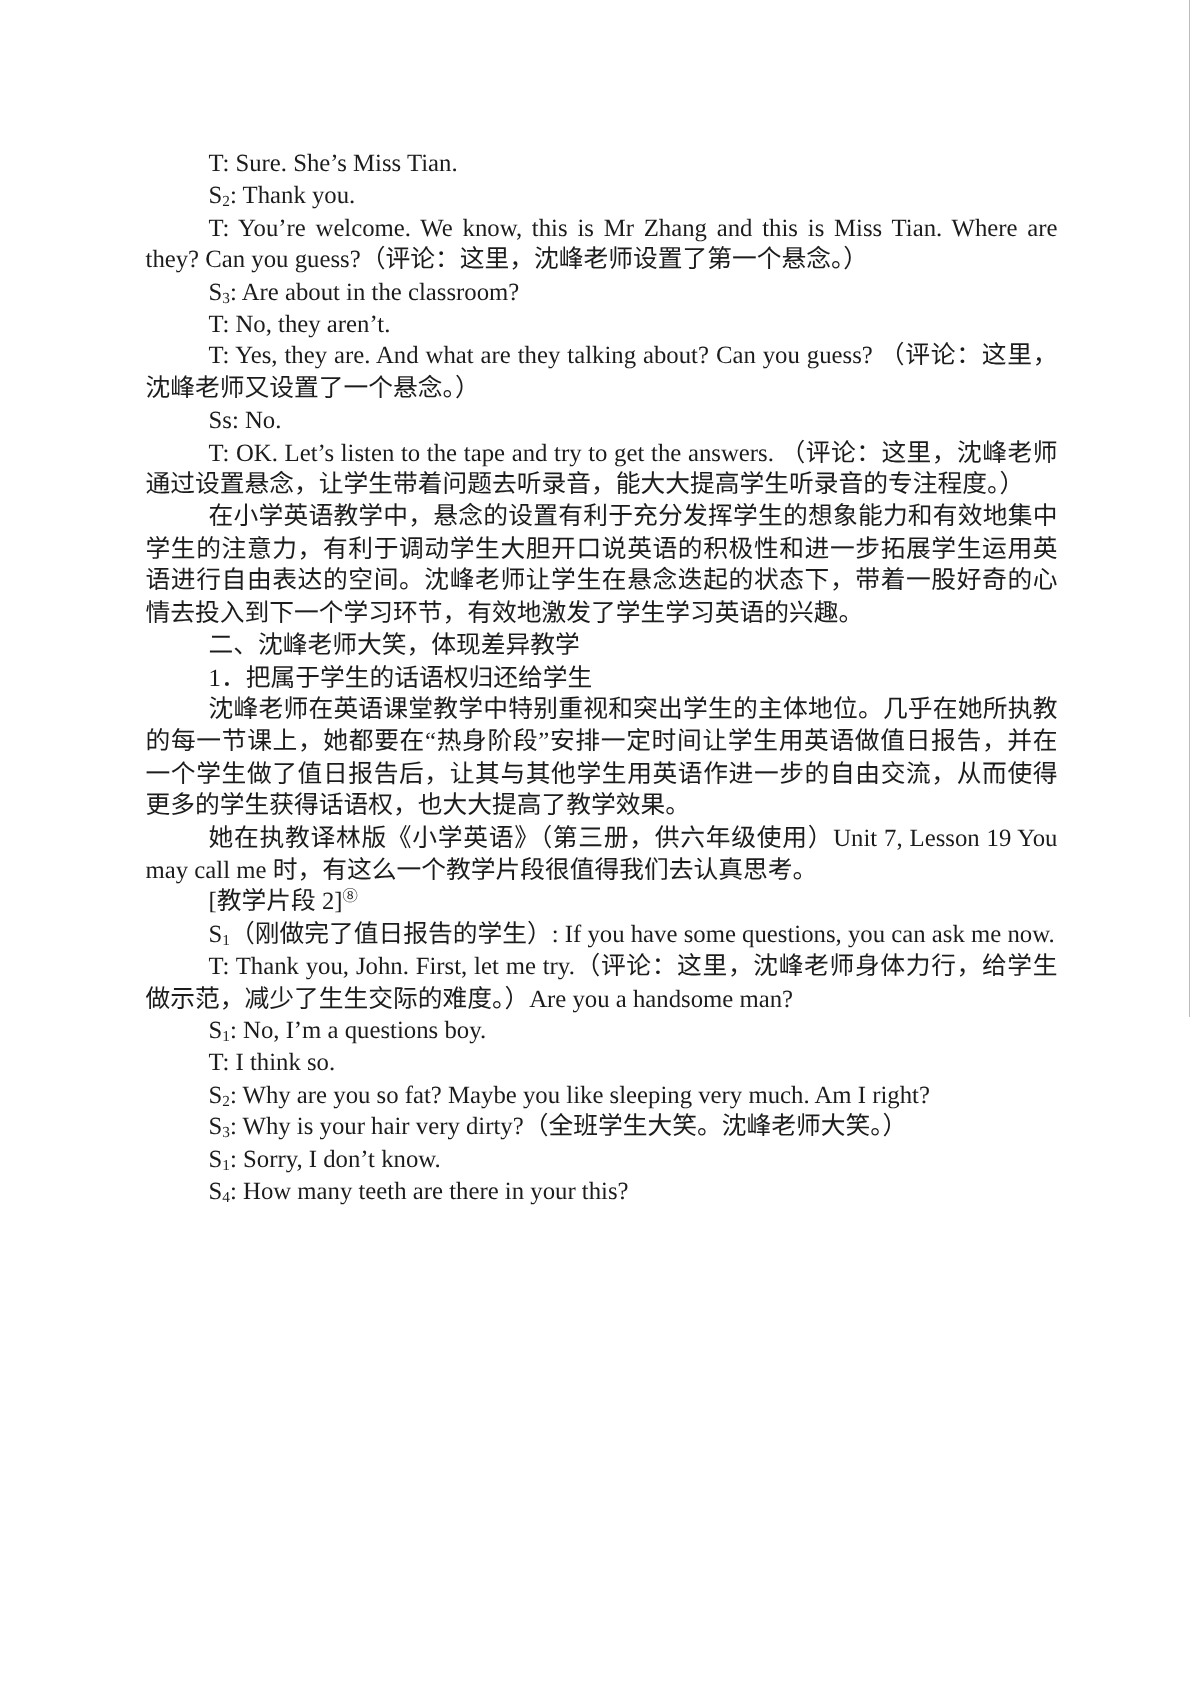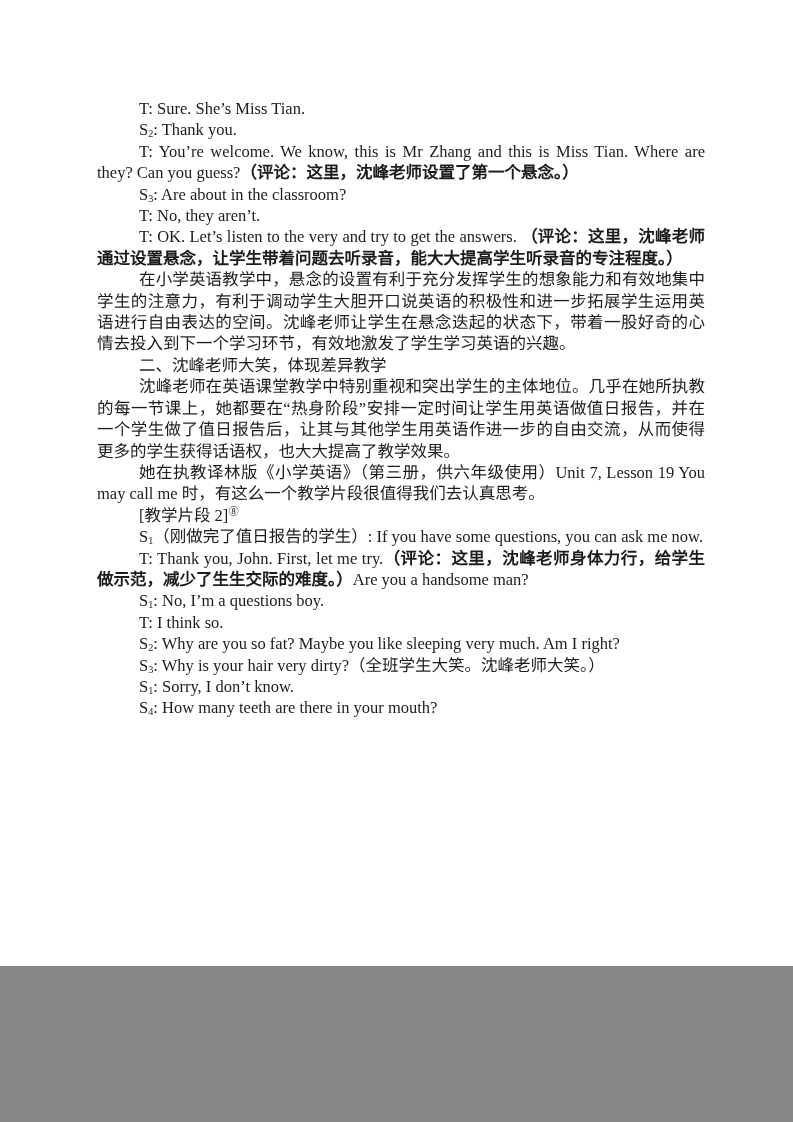--- a/index.html
+++ b/index.html
@@ -3,42 +3,42 @@
 <meta charset="utf-8">
 <style>
   html, body {
     margin: 0;
     padding: 0;
     background: #888;
   }
   .page {
     position: relative;
     width: 793px;
-    height: 966px;
+    height: 1122px;
     background: #ffffff;
     overflow: hidden;
     font-family: "Liberation Serif", "DejaVu Serif", serif;
   }
   .doc {
     position: absolute;
     left: 97px;
     top: 98px;
     width: 608px;
     font-size: 16.5px;
     line-height: 21.4px;
     color: #1c1c1c;
     text-align: justify;
   }
   .para {
     margin: 0;
     padding: 0;
     text-indent: 42px;
   }
   .bold {
-    font-weight: 700;
+    font-weight: 400;
   }
   sub {
     font-size: 62%;
     vertical-align: -0.2em;
     line-height: 0;
   }
   sup {
     font-size: 62%;
     vertical-align: 0.55em;
     line-height: 0;
@@ -47,28 +47,31 @@
 </head>
 <body>
 
 <div class="page">
   <div class="doc">
       <p class="para"><span>T: Sure. She’s Miss Tian.</span></p>
       <p class="para"><span>S</span><sub>2</sub><span>: Thank you.</span></p>
       <p class="para"><span>T: You’re welcome. We know, this is Mr Zhang and this is Miss Tian. Where are they? Can you guess?</span><span class="bold">（评论：这里，沈峰老师设置了第一个悬念。）</span></p>
       <p class="para"><span>S</span><sub>3</sub><span>: Are about in the classroom?</span></p>
       <p class="para"><span>T: No, they aren’t.</span></p>
-      <p class="para"><span>T: OK. Let’s listen to the very and try to get the answers. </span><span class="bold">（评论：这里，沈峰老师通过设置悬念，让学生带着问题去听录音，能大大提高学生听录音的专注程度。）</span></p>
+      <p class="para"><span>T: Yes, they are. And what are they talking about? Can you guess? </span><span class="bold">（评论：这里，沈峰老师又设置了一个悬念。）</span></p>
+      <p class="para"><span>Ss: No.</span></p>
+      <p class="para"><span>T: OK. Let’s listen to the tape and try to get the answers. </span><span class="bold">（评论：这里，沈峰老师通过设置悬念，让学生带着问题去听录音，能大大提高学生听录音的专注程度。）</span></p>
       <p class="para"><span>在小学英语教学中，悬念的设置有利于充分发挥学生的想象能力和有效地集中学生的注意力，有利于调动学生大胆开口说英语的积极性和进一步拓展学生运用英语进行自由表达的空间。沈峰老师让学生在悬念迭起的状态下，带着一股好奇的心情去投入到下一个学习环节，有效地激发了学生学习英语的兴趣。</span></p>
       <p class="para"><span>二、沈峰老师大笑，体现差异教学</span></p>
+      <p class="para"><span class="bold">1．把属于学生的话语权归还给学生</span></p>
       <p class="para"><span>沈峰老师在英语课堂教学中特别重视和突出学生的主体地位。几乎在她所执教的每一节课上，她都要在“热身阶段”安排一定时间让学生用英语做值日报告，并在一个学生做了值日报告后，让其与其他学生用英语作进一步的自由交流，从而使得更多的学生获得话语权，也大大提高了教学效果。</span></p>
       <p class="para"><span>她在执教译林版《小学英语》（第三册，供六年级使用）Unit 7, Lesson 19 You may call me 时，有这么一个教学片段很值得我们去认真思考。</span></p>
       <p class="para"><span>[教学片段 2]</span><sup>⑧</sup></p>
       <p class="para"><span>S</span><sub>1</sub><span>（刚做完了值日报告的学生）: If you have some questions, you can ask me now.</span></p>
       <p class="para"><span>T: Thank you, John. First, let me try.</span><span class="bold">（评论：这里，沈峰老师身体力行，给学生做示范，减少了生生交际的难度。）</span><span>Are you a handsome man?</span></p>
       <p class="para"><span>S</span><sub>1</sub><span>: No, I’m a questions boy.</span></p>
       <p class="para"><span>T: I think so.</span></p>
       <p class="para"><span>S</span><sub>2</sub><span>: Why are you so fat? Maybe you like sleeping very much. Am I right?</span></p>
       <p class="para"><span>S</span><sub>3</sub><span>: Why is your hair very dirty?（全班学生大笑。沈峰老师大笑。）</span></p>
       <p class="para"><span>S</span><sub>1</sub><span>: Sorry, I don’t know.</span></p>
-      <p class="para"><span>S</span><sub>4</sub><span>: How many teeth are there in your mouth?</span></p>
+      <p class="para"><span>S</span><sub>4</sub><span>: How many teeth are there in your this?</span></p>
     </div>
 </div>
 
 </body></html>

